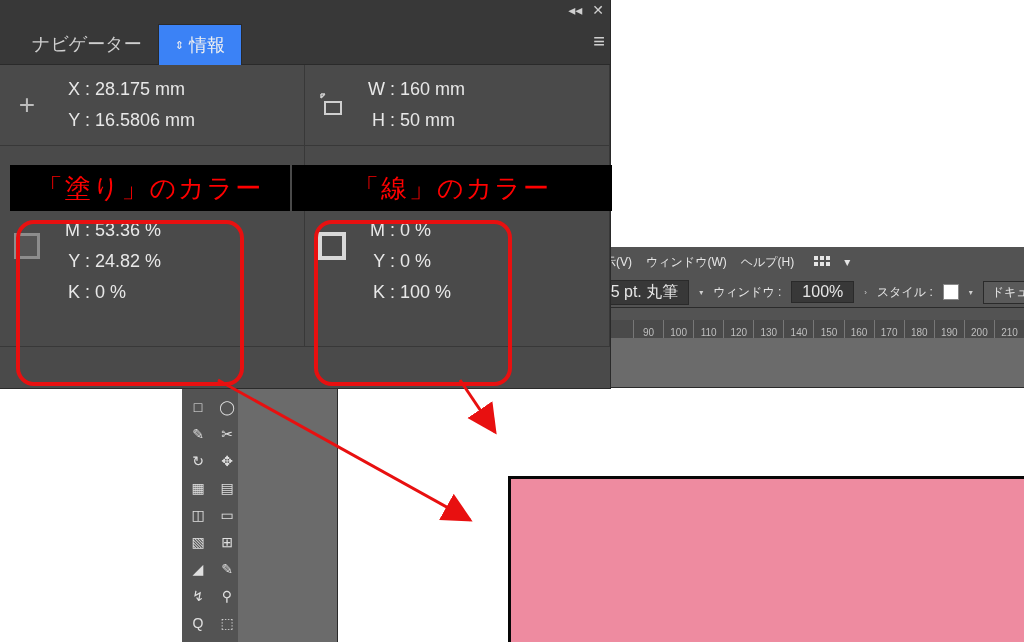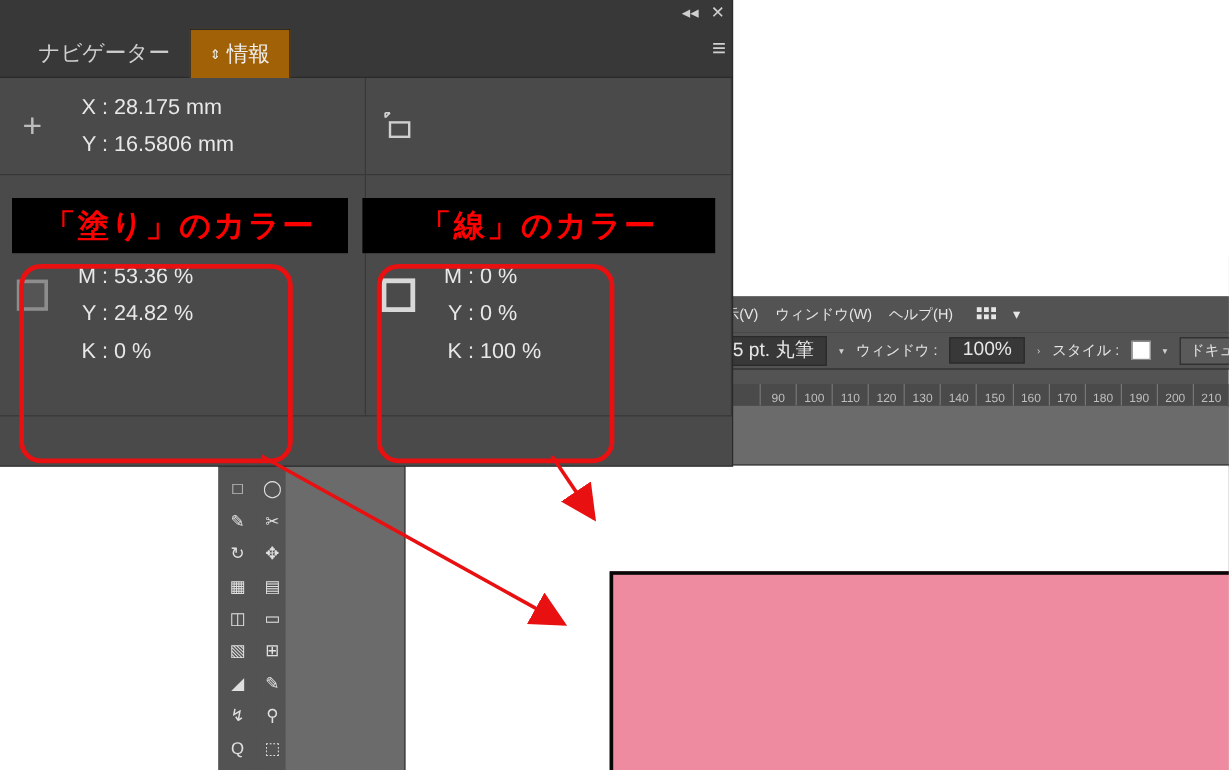--- a/index.html
+++ b/index.html
@@ -153,21 +153,21 @@
     background: #383838;
     padding-left: 16px;
     position:relative;
   }
   .ip-tab {
     padding: 8px 16px;
     color: #cfcfcf;
     font-size: 18px;
   }
   .ip-tab.active {
-    background: #a16207;
+    background: #3b82f6;
     color: #f0f0f0;
     border-top: 1px solid #2a2a2a;
     border-left: 1px solid #2a2a2a;
     border-right: 1px solid #2a2a2a;
     margin-bottom: -1px;
   }
   .ip-hmenu {
     position:absolute; right:8px; top:10px;
     font-size:20px; color:#cfcfcf; letter-spacing:-3px;
   }
@@ -193,27 +193,27 @@
   .ip-rows { display:flex; flex-direction:column; gap:10px; }
   .ip-rows .row { white-space: nowrap; }
   .ip-rows .lab { display:inline-block; width: 34px; text-align:right; }
 
   .ip-annot {
     position: absolute;
     top: 165px; height: 46px;
     background: #000;
     color: #f00;
     font-size: 26px;
-    font-weight: bold;
+    font-weight: normal;
     display:flex; align-items:center; justify-content:center;
     letter-spacing: 2px;
     white-space: nowrap;
   }
   .ip-annot.left  { left: 10px;  width: 280px; }
-  .ip-annot.right { left: 302px; width: 280px; padding:0 7px;}
+  .ip-annot.right { left: 292px; width: 280px; padding:0 20px;}
 
   .ip-redbox {
     position:absolute;
     border: 4px solid #e81010;
     border-radius: 18px;
     pointer-events:none;
   }
   .ip-redbox.left  { left: 16px;  top: 220px; width: 220px; height: 158px; }
   .ip-redbox.right { left: 314px; top: 220px; width: 190px; height: 158px; }
 
@@ -339,20 +339,24 @@
       </div>
     </div>
 
     <div class="ip-cell">
       <div class="ip-icon">
         <svg width="26" height="26">
             <rect x="6" y="10" width="16" height="12" fill="none" stroke="#cfcfcf" stroke-width="2"></rect>
             <path d="M2 6 L6 2 M2 2 h4 M2 2 v4" stroke="#cfcfcf" stroke-width="1.5" fill="none"></path>
           </svg>
       </div>
+      <div class="ip-rows">
+        <div class="row"><span class="lab">W :</span> <span>160 mm</span></div>
+        <div class="row"><span class="lab">H :</span> <span>50 mm</span></div>
+      </div>
     </div>
 
     <div class="ip-cell tall">
       <div class="ip-icon">
           <div class="fill-swatch"></div>
         </div>
       <div class="ip-rows">
         <div class="row"><span class="lab">C :</span> <span>6 %</span></div>
         <div class="row"><span class="lab">M :</span> <span>53.36 %</span></div>
         <div class="row"><span class="lab">Y :</span> <span>24.82 %</span></div>

